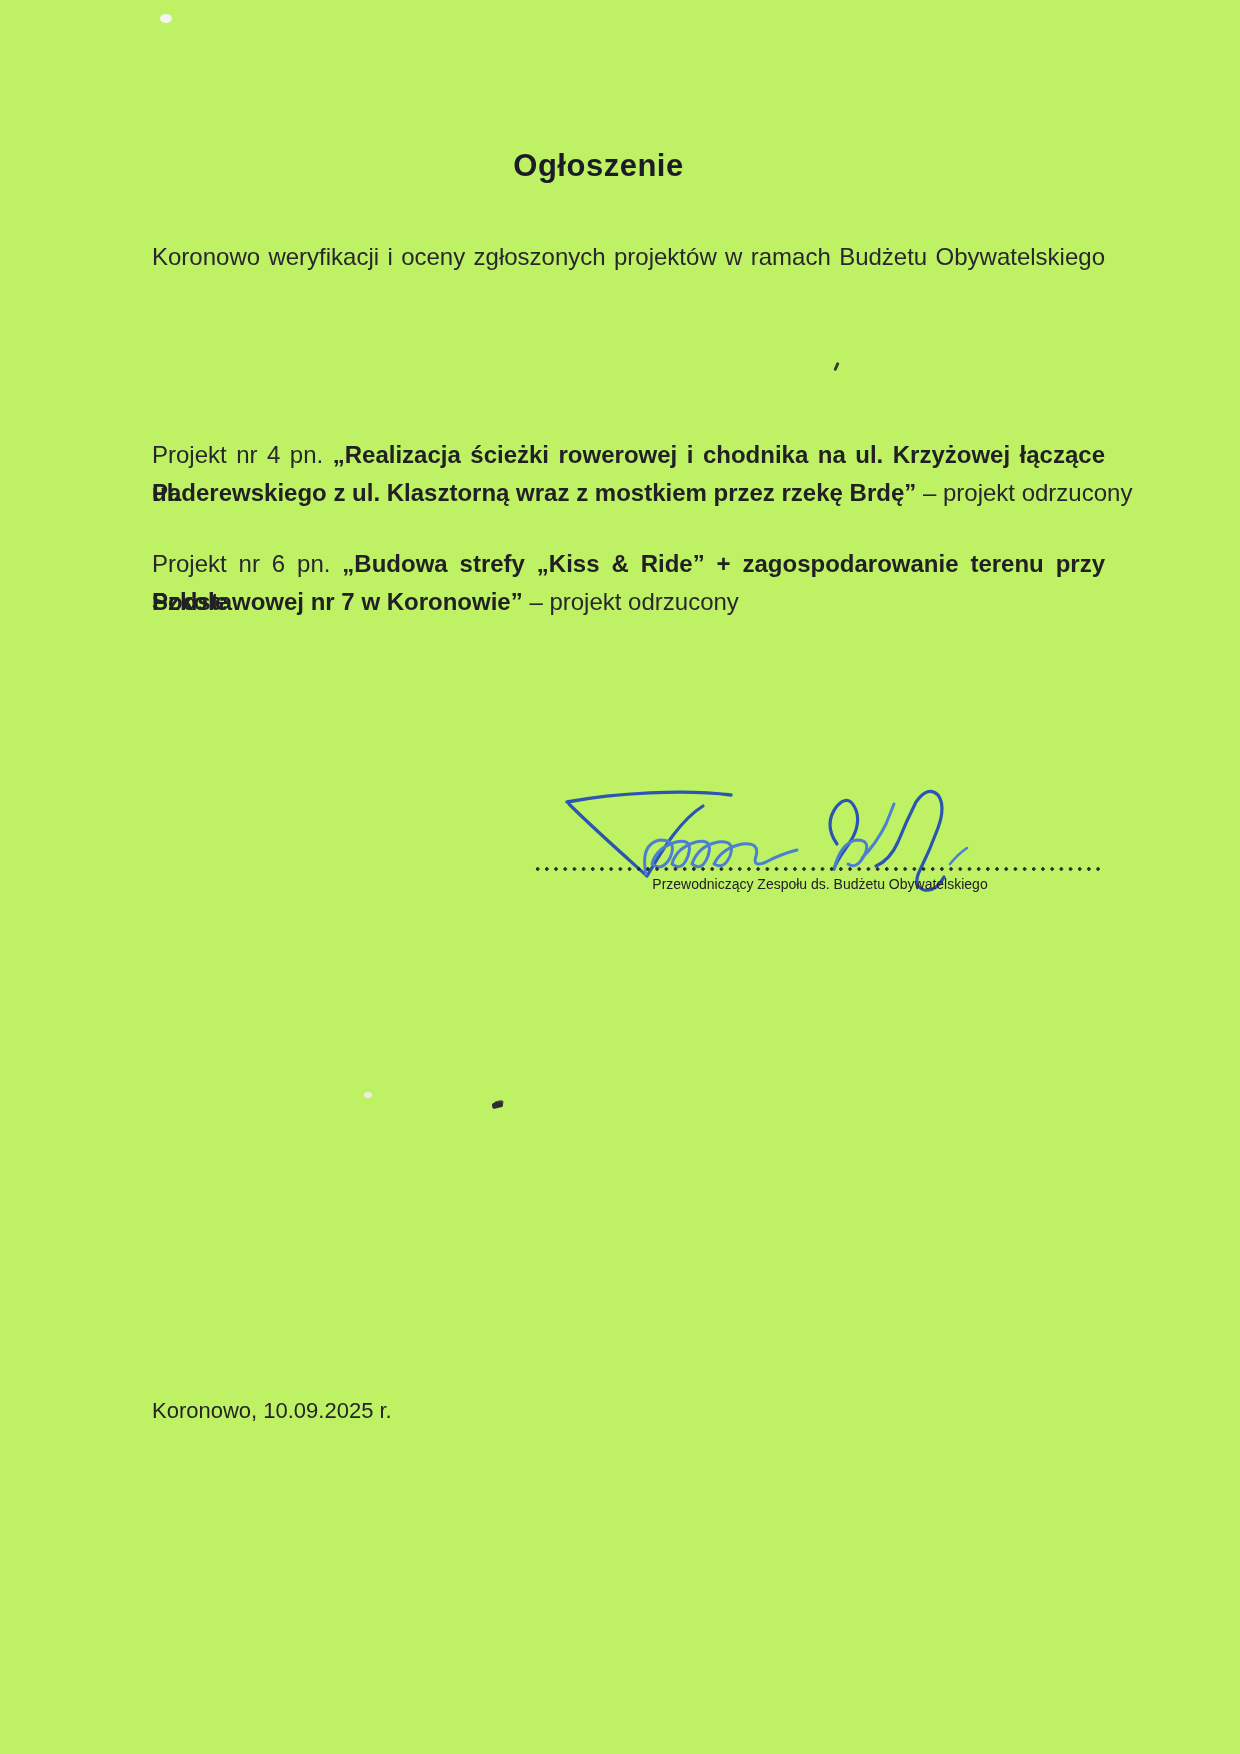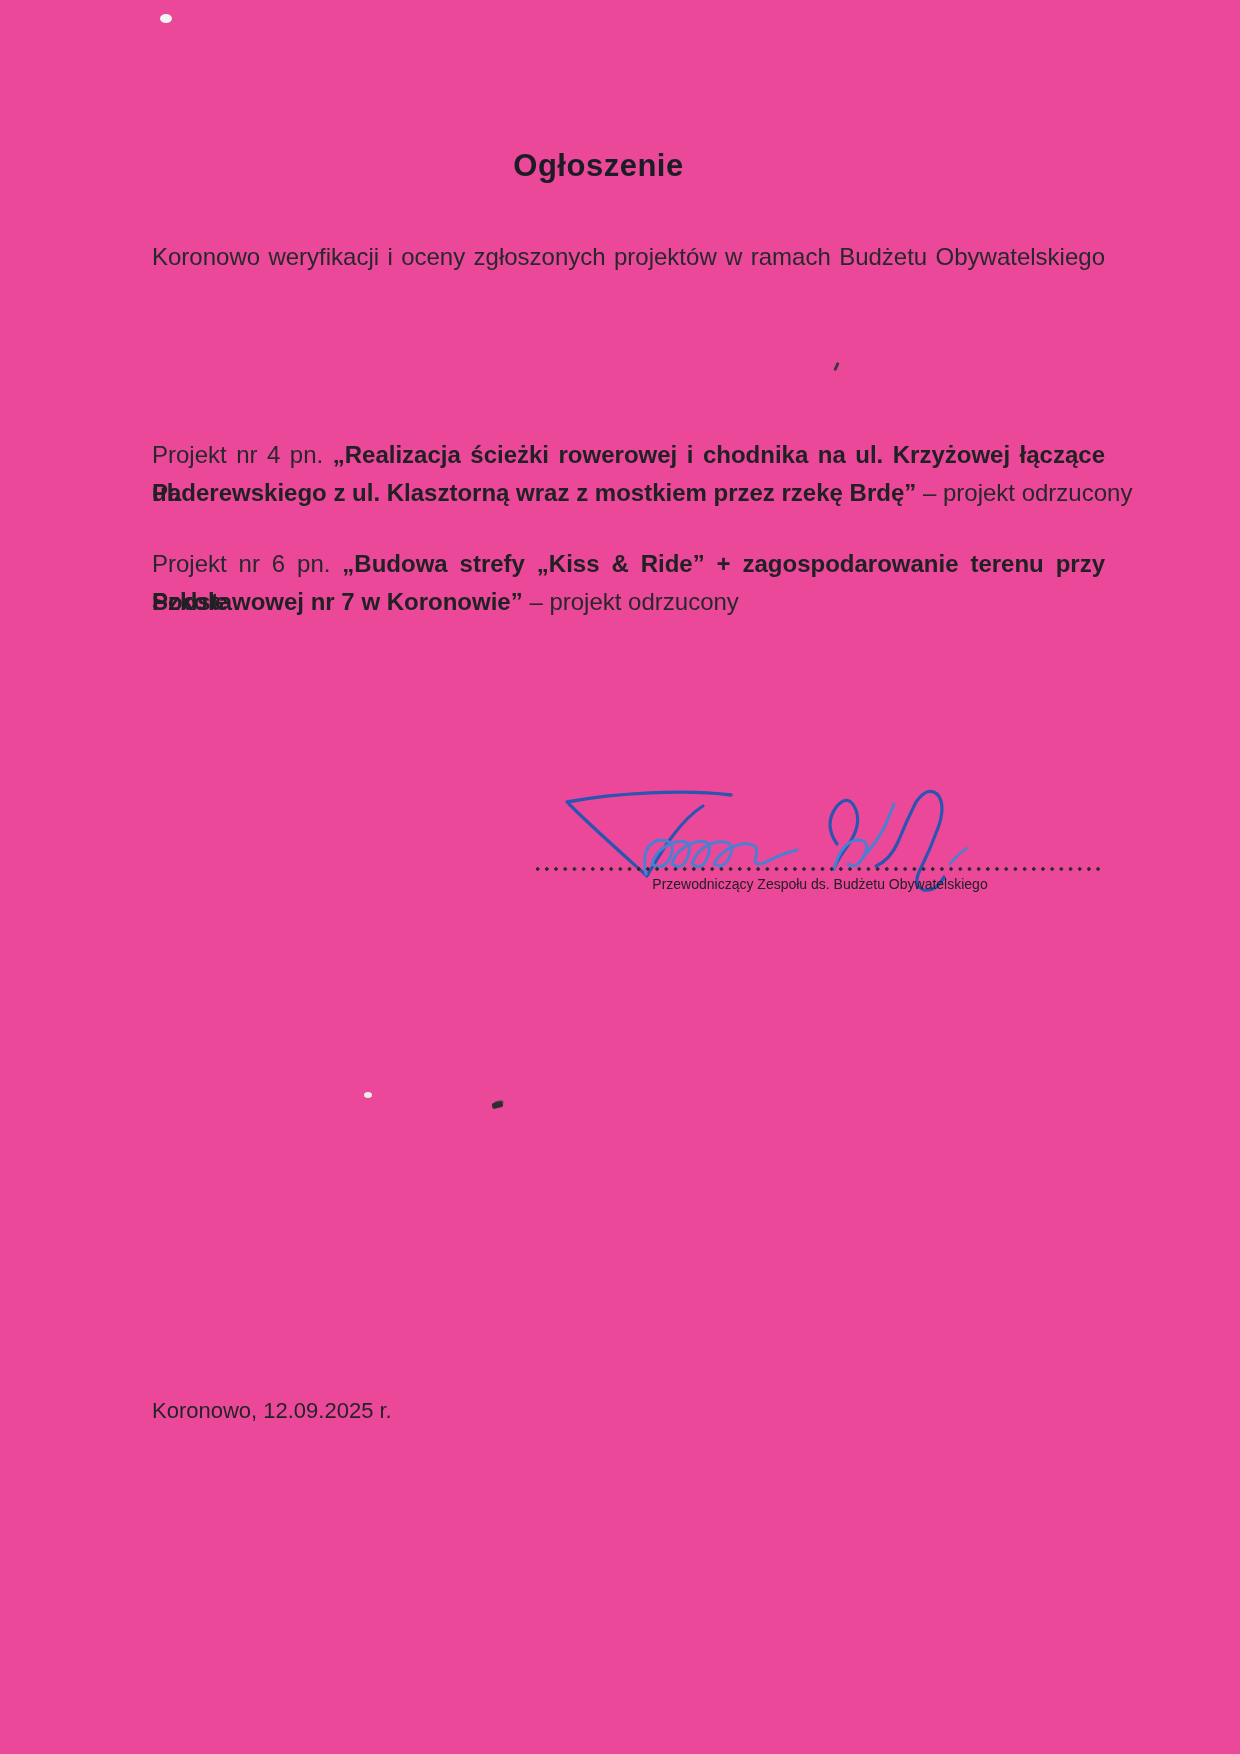--- a/index.html
+++ b/index.html
@@ -1,20 +1,20 @@
 <!DOCTYPE html>
 <html lang="pl"><head>
 <meta charset="utf-8">
 <style>
   html, body { margin: 0; padding: 0; background: #ffffff; }
   .page {
     position: relative;
     width: 1240px;
     height: 1754px;
-    background: #ec4899;
+    background: #bef264;
     overflow: hidden;
     font-family: "Liberation Sans", sans-serif;
     color: #26262a;
   }
   
   .doc-title {
     position: absolute;
     left: 152px;
     width: 953px;
     top: 148px;
@@ -151,15 +151,15 @@
       <path d="M331,84 Q345,78 353,60 Q361,40 371,20 Q383,3 393,13 Q401,24 393,46 Q385,68 375,88 Q367,104 379,108 Q391,110 399,95" stroke="#2b55b0" stroke-width="3.2"></path>
 
       <path d="M405,82 Q413,72 422,66" stroke="#4d7fd0" stroke-width="2.6"></path>
     </g>
   </svg>
 
   <div class="dotted-line"></div>
 
   <div class="sig-caption">Przewodniczący Zespołu ds. Budżetu Obywatelskiego</div>
 
-  <div class="place-date">Koronowo, 12.09.2025 r.</div>
+  <div class="place-date">Koronowo, 10.09.2025 r.</div>
 
 </div>
 
 </body></html>

